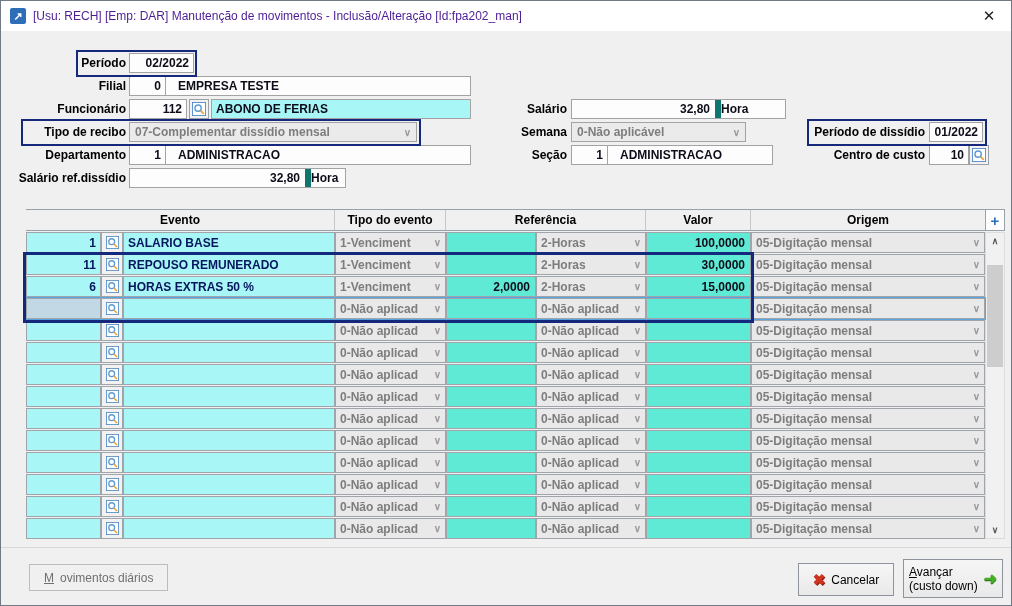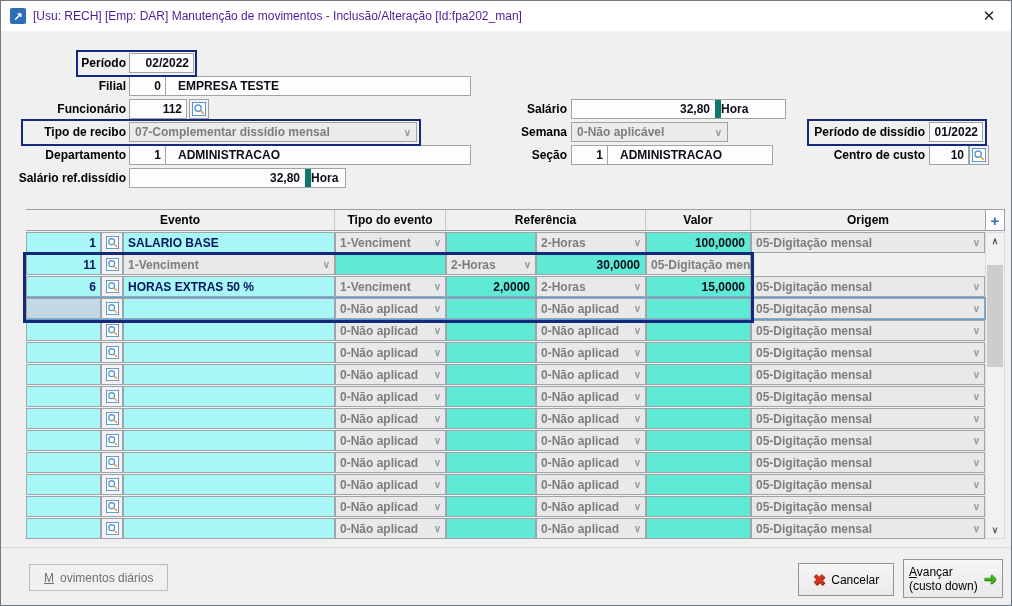--- a/index.html
+++ b/index.html
@@ -103,20 +103,21 @@
 
   <div class="abs lbl" style="left:20px; top:98px; width:105px;">Funcionário</div>
   <div class="abs box rightval" style="left:128px; top:98px; width:58px;">112</div>
   <div class="abs magbtn" style="left:188px; top:98px;">
     <svg width="14" height="14" viewBox="0 0 16 16">
         <rect x="0.5" y="0.5" width="15" height="15" fill="#fff" stroke="#4a86c8"></rect>
         <circle cx="7" cy="7" r="3.6" fill="none" stroke="#5b9bd5" stroke-width="1.6"></circle>
         <line x1="9.8" y1="9.8" x2="13.5" y2="13.5" stroke="#e8a33d" stroke-width="2"></line>
       </svg>
   </div>
+  <div class="abs box cyanbox" style="left:210px; top:98px; width:260px; padding-left:4px;">ABONO DE FERIAS</div>
 
   <div class="abs navyframe" style="left:20px; top:118px; width:400px; height:27px;"></div>
   <div class="abs lbl" style="left:20px; top:121px; width:105px;">Tipo de recibo</div>
   <div class="abs dropdown" style="left:128px; top:121px; width:288px;">
     <span>07-Complementar dissídio mensal</span>
     <span class="chev">∨</span>
   </div>
 
   <div class="abs lbl" style="left:20px; top:144px; width:105px;">Departamento</div>
   <div class="abs box" style="left:128px; top:144px; width:342px;">
@@ -130,21 +131,21 @@
     <span class="unit" style="width:40px;">Hora</span>
   </div>
 
   <div class="abs lbl" style="left:480px; top:98px; width:86px;">Salário</div>
   <div class="abs box" style="left:570px; top:98px; width:215px;">
     <span class="val">32,80</span>
     <span class="unit" style="width:70px;">Hora</span>
   </div>
 
   <div class="abs lbl" style="left:480px; top:121px; width:86px;">Semana</div>
-  <div class="abs dropdown" style="left:570px; top:121px; width:157px;">
+  <div class="abs dropdown" style="left:570px; top:121px; width:175px;">
     <span>0-Não aplicável</span>
     <span class="chev">∨</span>
   </div>
 
   <div class="abs lbl" style="left:480px; top:144px; width:86px;">Seção</div>
   <div class="abs box" style="left:570px; top:144px; width:202px;">
     <span class="code" style="width:36px;">1</span>
     <span class="name">ADMINISTRACAO</span>
   </div>
 
@@ -199,20 +200,21 @@
         </div>
         <div class="trow">
           <div class="cell code">11</div>
           <div class="cell mag">
             <svg width="13" height="13" viewBox="0 0 16 16">
               <rect x="0.5" y="0.5" width="15" height="15" fill="#fff" stroke="#4a86c8"></rect>
               <circle cx="7" cy="7" r="3.6" fill="none" stroke="#5b9bd5" stroke-width="1.6"></circle>
               <line x1="9.8" y1="9.8" x2="13.5" y2="13.5" stroke="#e8a33d" stroke-width="2"></line>
             </svg>
           </div>
+          <div class="cell namec">REPOUSO REMUNERADO</div>
           <div class="cell ddc">
             <span>1-Venciment</span>
             <span class="chev">∨</span>
           </div>
           <div class="cell inputc"></div>
           <div class="cell ddc">
             <span>2-Horas</span>
             <span class="chev">∨</span>
           </div>
           <div class="cell inputc">30,0000</div>

